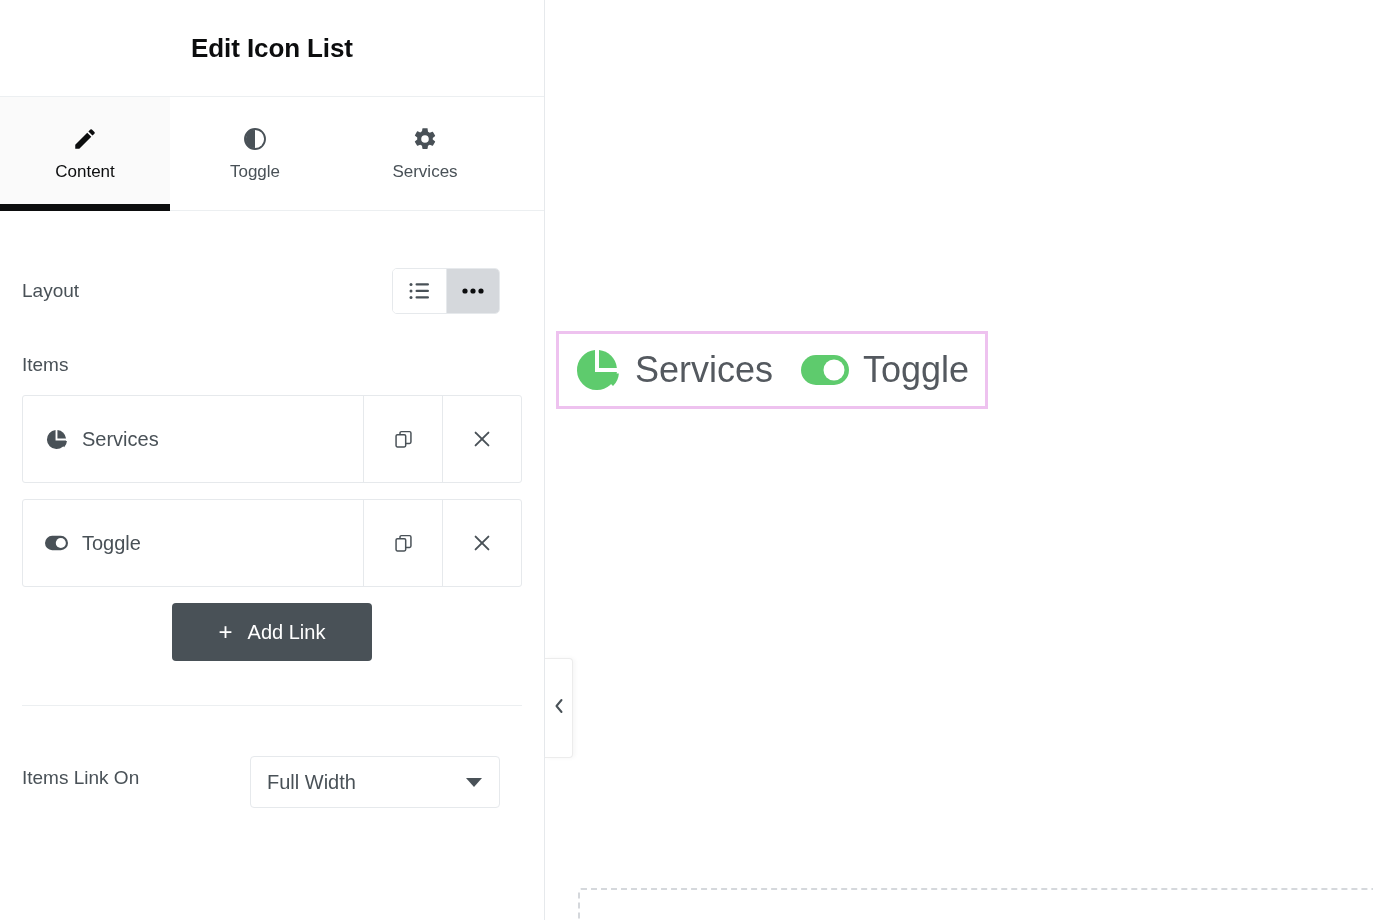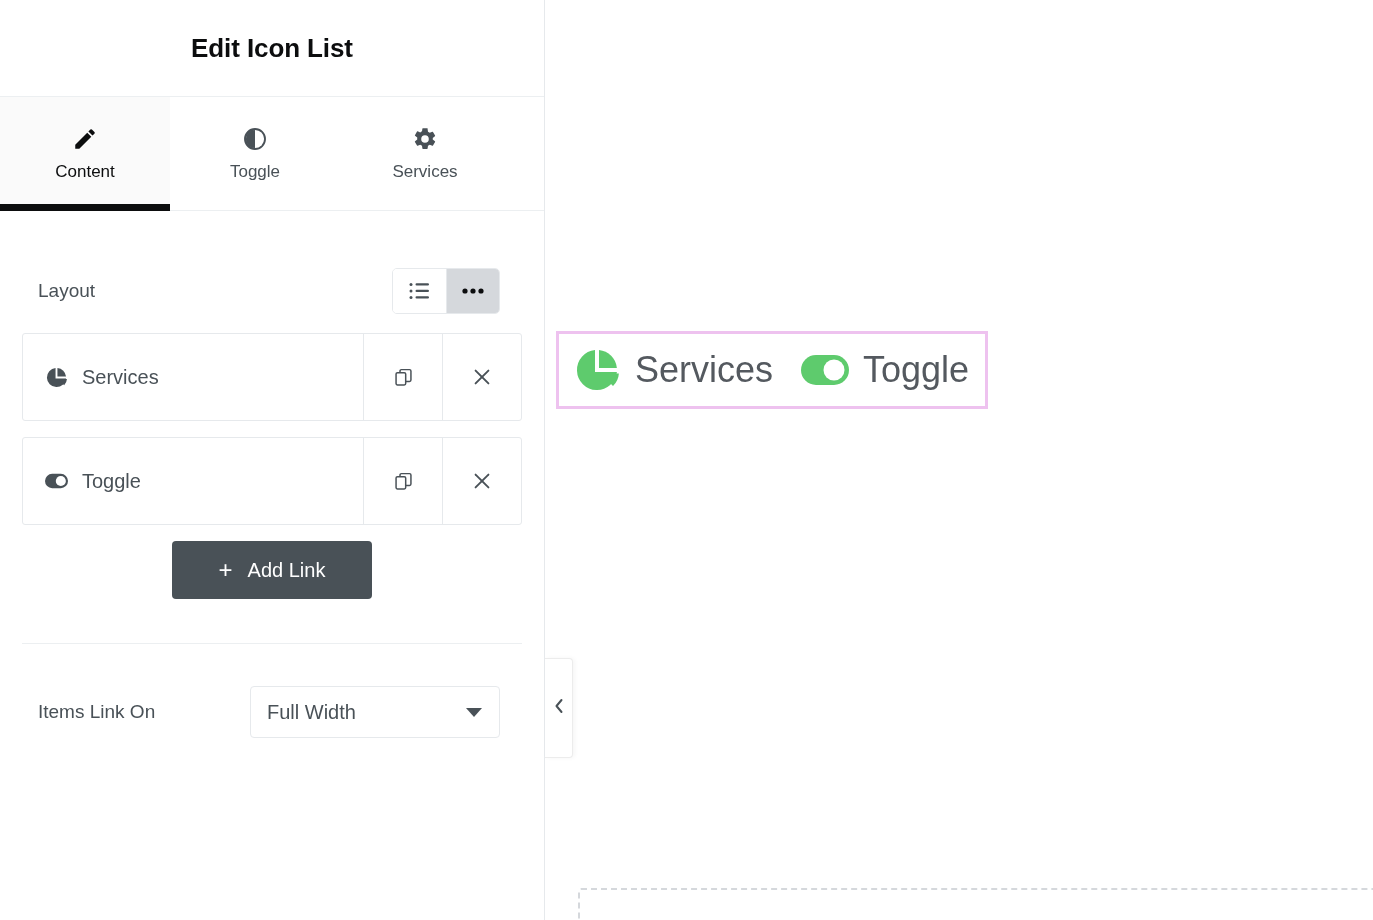--- a/index.html
+++ b/index.html
@@ -66,21 +66,21 @@
     width: 0; height: 0;
     border-left: 8px solid transparent;
     border-right: 8px solid transparent;
     border-top: 9px solid #0c0d0e;
     margin-top: 2px;
   }
   .section-title { font-size: 21px; font-weight: bold; color: #0c0d0e; }
 
   .row {
     display: flex; align-items: center; justify-content: space-between;
-    padding: 0 44px 0 38px;
+    padding: 0 44px 0 22px;
   }
   .row-layout { margin-top: 57px; }
   .field-label { font-size: 19px; color: #495157; }
 
   
   .choices {
     display: flex; border: 1px solid #e6e9ec; border-radius: 5px;
     overflow: hidden; background: #ffffff;
   }
   .choice {
@@ -124,21 +124,21 @@
     display: flex; align-items: center; justify-content: center; gap: 15px;
     font-size: 20px; cursor: pointer;
     font-family: "Liberation Sans", sans-serif;
     min-width: 200px;
   }
   .add-plus { font-size: 24px; line-height: 1; font-weight: 400; }
 
   .divider { height: 1px; background: #eceff1; margin: 44px 22px 0 22px; }
 
   .row-link { margin-top: 42px; }
-  .select-wrap { position: relative; }
+  .select-wrap { position: relative; margin-top: 8px; }
   .select-box {
     width: 250px; height: 52px;
     border: 1px solid #e6e9ec; border-radius: 4px;
     background: #ffffff;
     display: flex; align-items: center; justify-content: space-between;
     padding: 0 17px 0 16px;
     font-size: 20px; color: #495157;
     cursor: pointer;
   }
   .select-caret {
@@ -257,20 +257,21 @@
               <svg width="22" height="6" viewBox="0 0 22 6" aria-hidden="true">
                 <circle cx="3" cy="3" r="2.6" fill="#0c0d0e"></circle>
                 <circle cx="11" cy="3" r="2.6" fill="#0c0d0e"></circle>
                 <circle cx="19" cy="3" r="2.6" fill="#0c0d0e"></circle>
               </svg>
             </span>
           </div>
         </div>
       </div>
 
+      <div class="items-label">Items</div>
 
       <div class="items">
 
         <div class="item-row">
           <div class="item-main">
             <span class="item-icon">
               <svg width="23" height="23" viewBox="0 0 24 24" aria-hidden="true">
                 <path d="M11 2.05A10 10 0 1 0 21.95 13H11V2.05z" fill="#495157"></path>
                 <path d="M13 2.05V11h8.95A10 10 0 0 0 13 2.05z" fill="#495157"></path>
                 <path d="M13.6 13.6l6.4 6.4a9.97 9.97 0 0 0 2.9-6.4h-9.3z" fill="#495157"></path>

